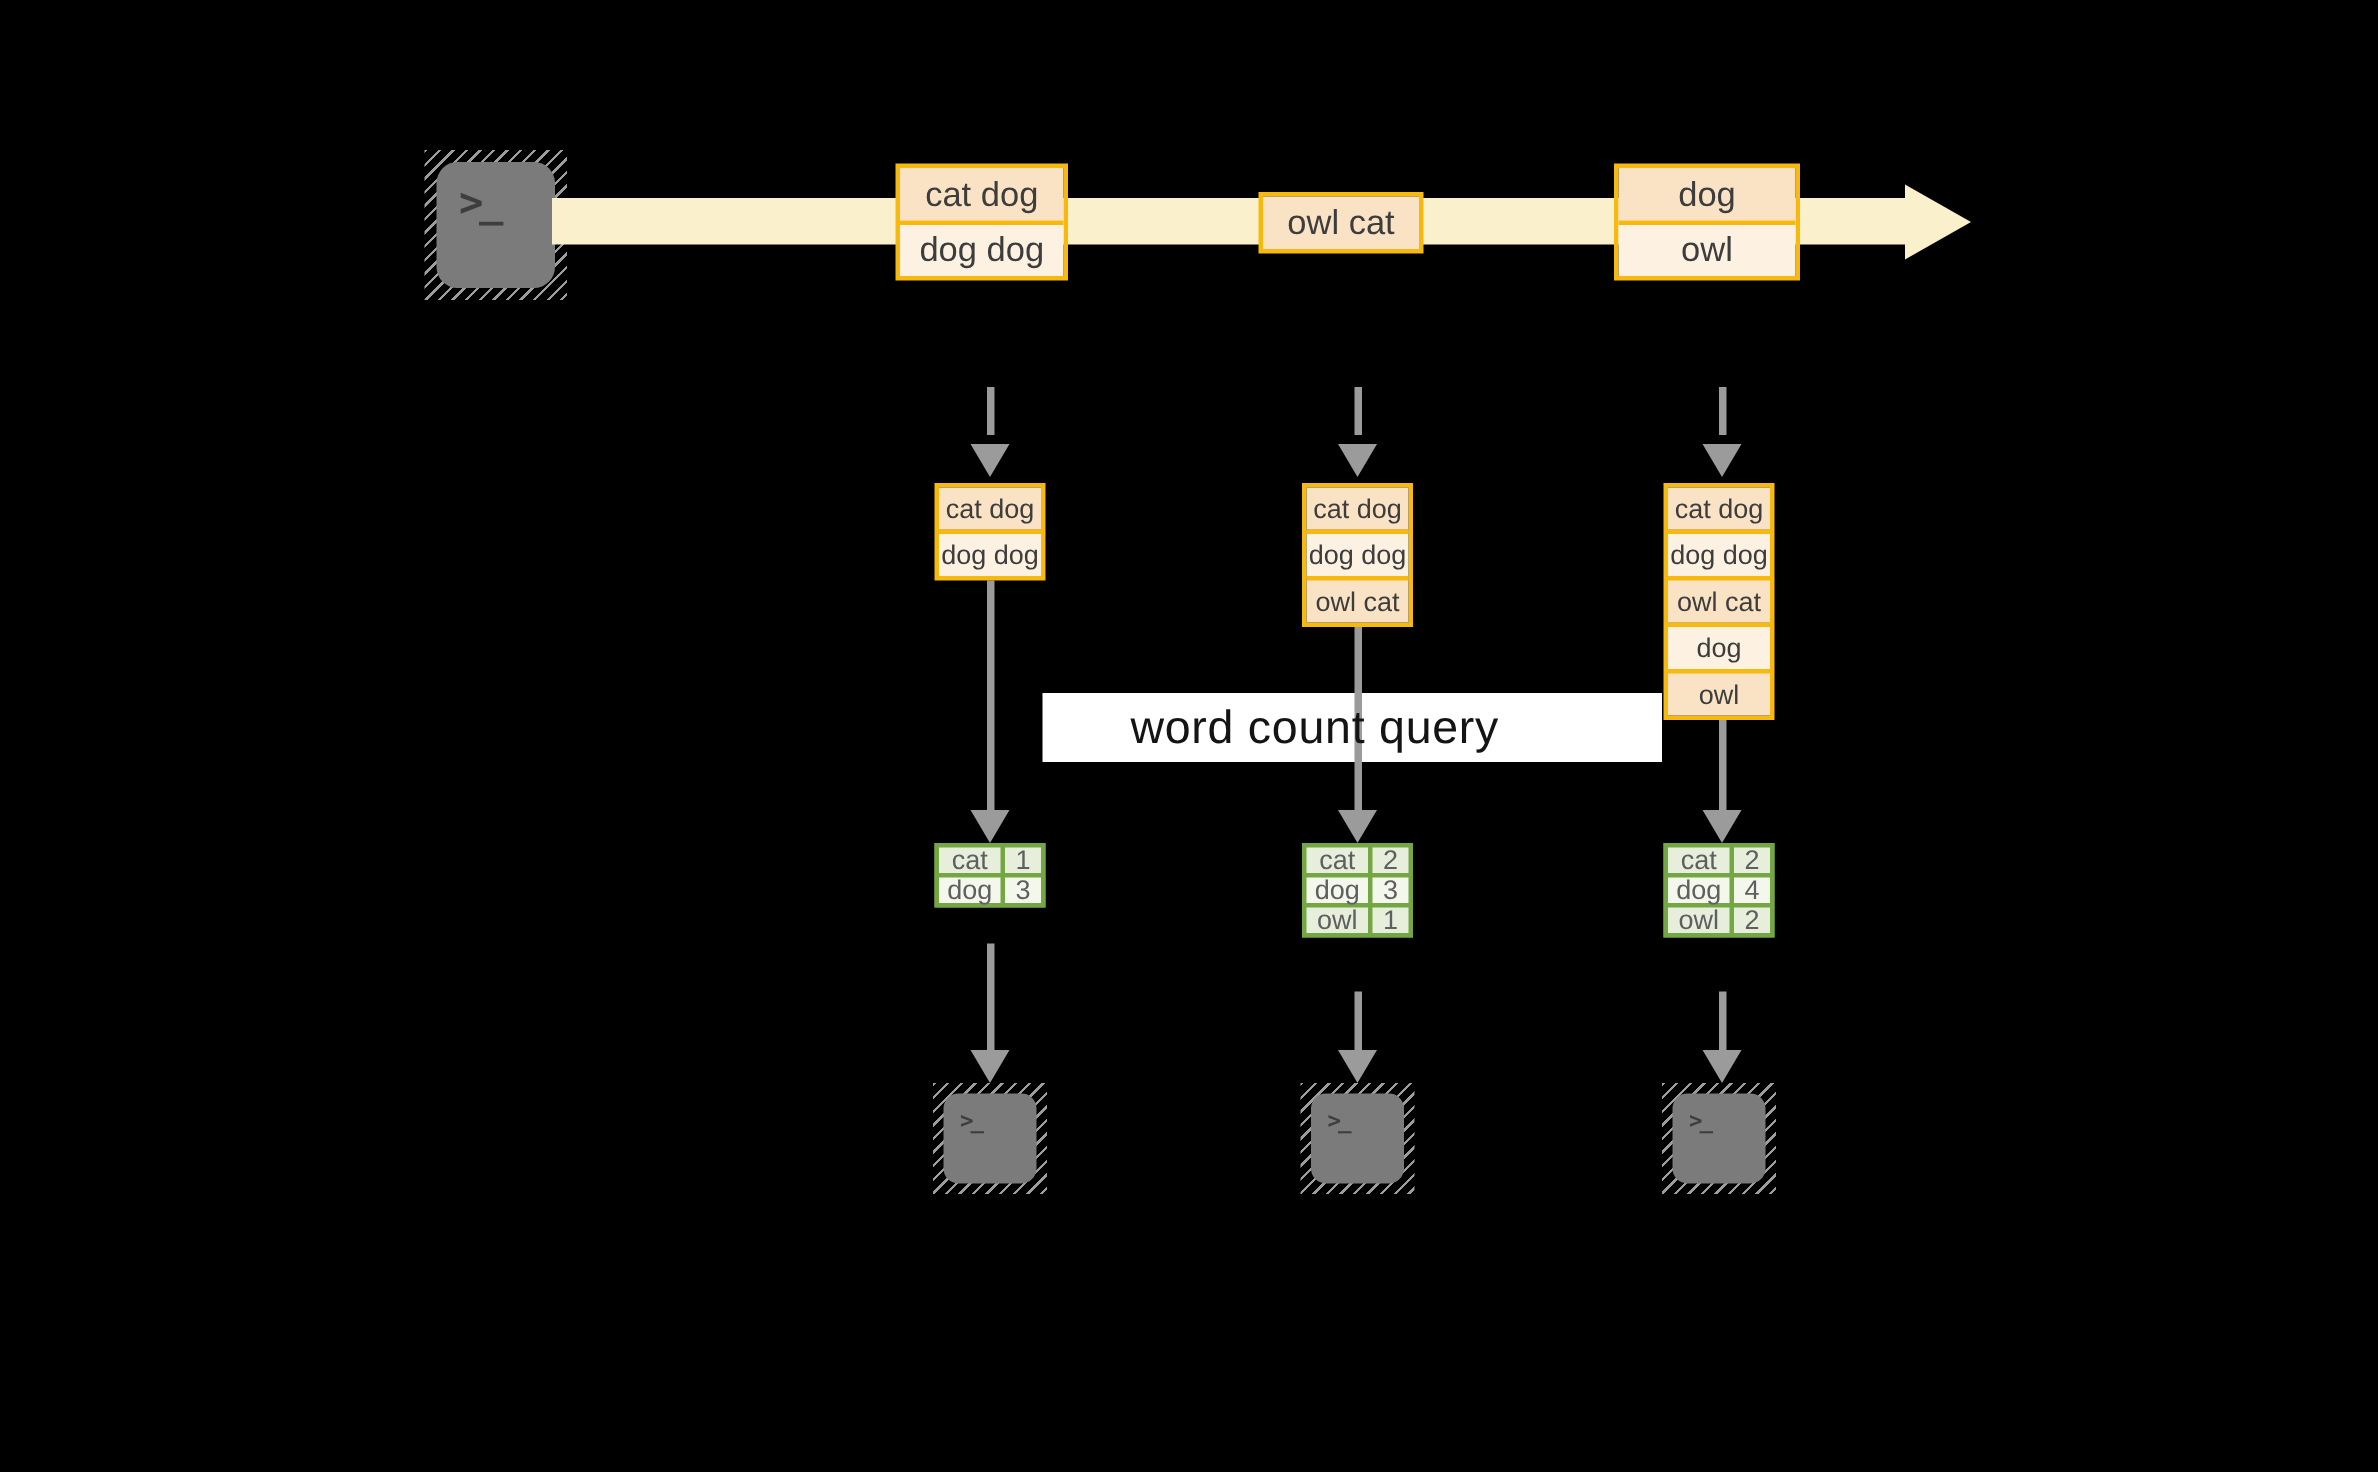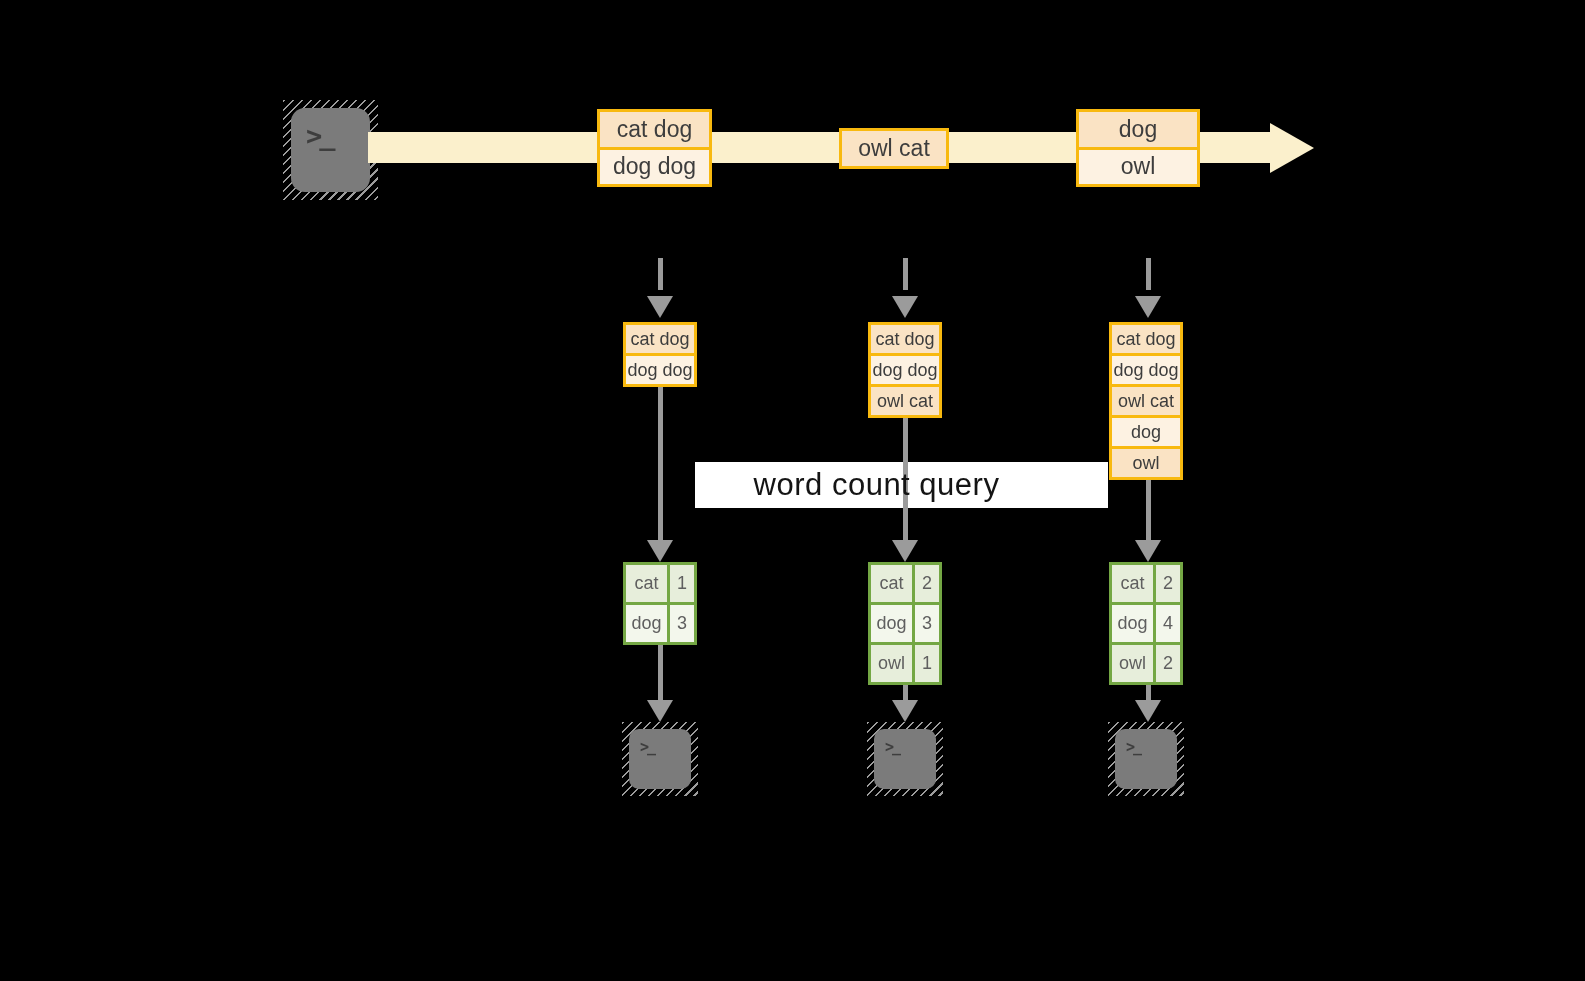--- a/index.html
+++ b/index.html
@@ -56,21 +56,21 @@
   .query-label{
     z-index:3; display:flex; align-items:center; justify-content:center;
     font-size:31px; color:var(--query_text); letter-spacing:.5px;
   }
   
   .gtable{
     box-sizing:border-box; border:3px solid var(--green); background:var(--green);
     display:grid; grid-template-columns:41px 24px; gap:3px; z-index:4;
   }
   .gtable .cell{
-    height:37px; display:flex; align-items:center; justify-content:center;
+    height:17px; display:flex; align-items:center; justify-content:center;
     font-size:18px; color:var(--table_text);
   }
   .g-a{background:var(--sage);}
   .g-b{background:var(--sage_light);}
 </style>
 </head>
 <body>
 
 <div class="canvas">
 

